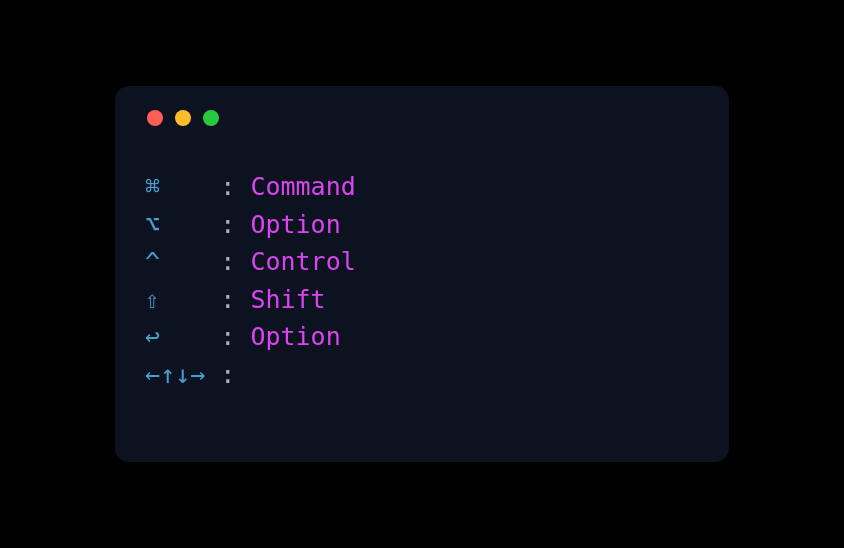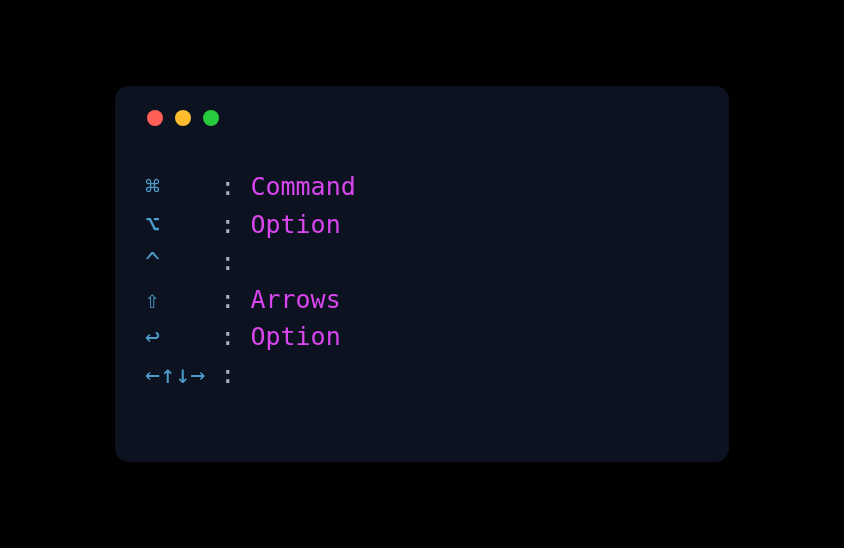--- a/index.html
+++ b/index.html
@@ -62,18 +62,18 @@
 
 <div class="window">
   <div class="traffic-lights">
     <div class="light red"></div>
     <div class="light yellow"></div>
     <div class="light green"></div>
   </div>
   <div class="terminal-content">
     <div class="row"><span class="symbol">⌘</span><span class="sep">    </span><span class="sep">: </span><span class="name">Command</span></div>
     <div class="row"><span class="symbol">⌥</span><span class="sep">    </span><span class="sep">: </span><span class="name">Option</span></div>
-    <div class="row"><span class="symbol">^</span><span class="sep">    </span><span class="sep">: </span></div>
-    <div class="row"><span class="symbol">⇧</span><span class="sep">    </span><span class="sep">: </span><span class="name">Arrows</span></div>
+    <div class="row"><span class="symbol">^</span><span class="sep">    </span><span class="sep">: </span><span class="name">Control</span></div>
+    <div class="row"><span class="symbol">⇧</span><span class="sep">    </span><span class="sep">: </span><span class="name">Shift</span></div>
     <div class="row"><span class="symbol">↩</span><span class="sep">    </span><span class="sep">: </span><span class="name">Option</span></div>
     <div class="row"><span class="symbol">←↑↓→</span><span class="sep"> </span><span class="sep">: </span></div>
   </div>
 </div>
 
 </body></html>

